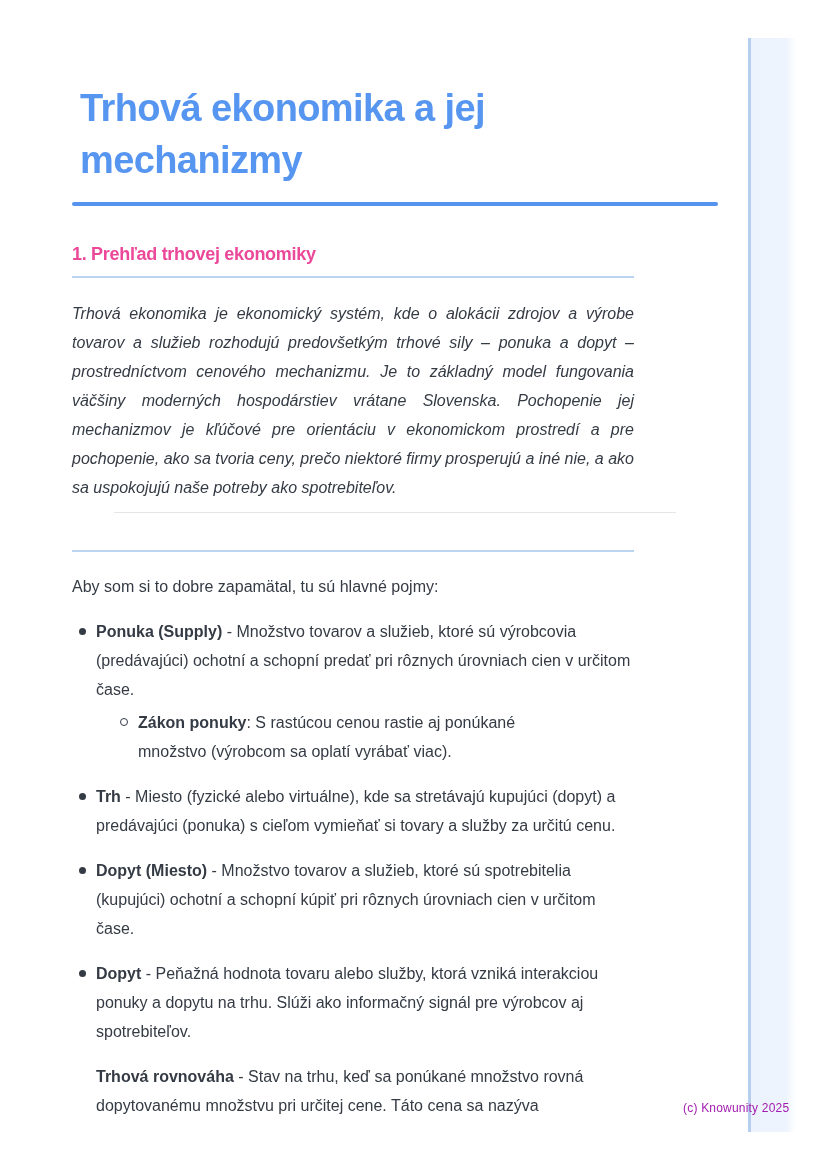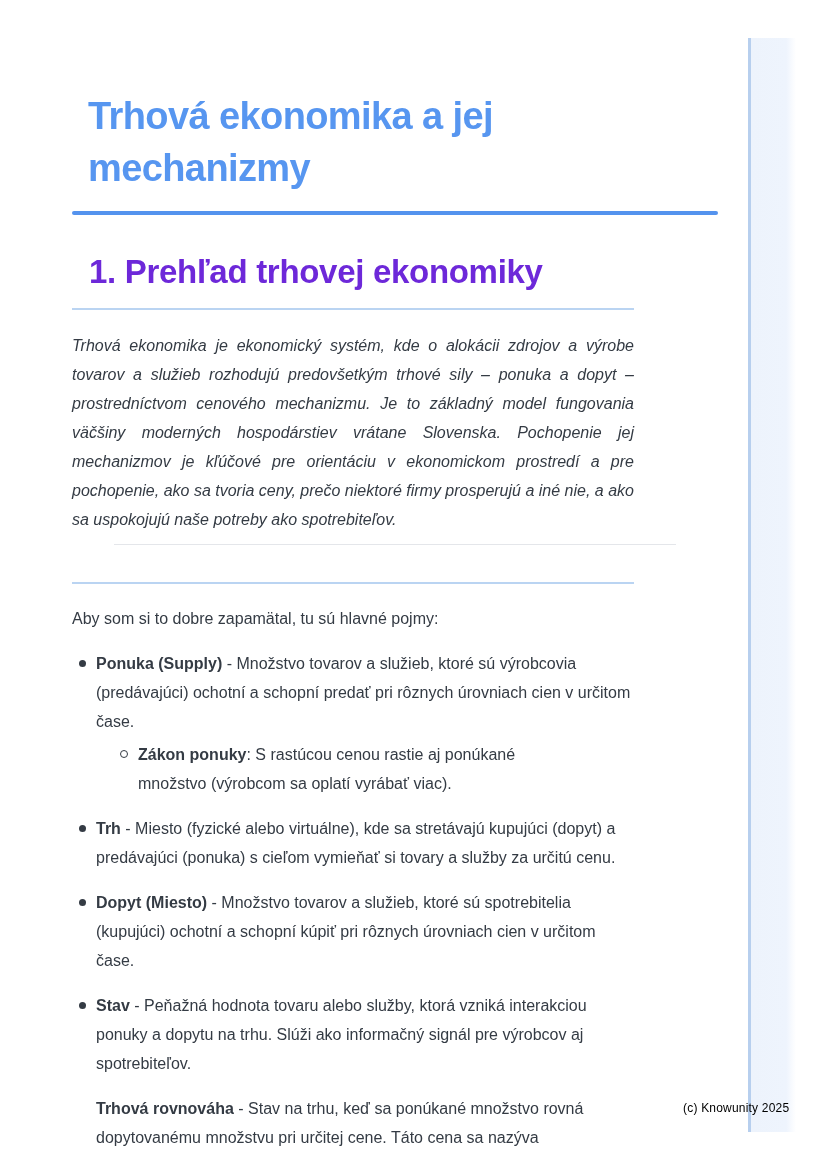--- a/index.html
+++ b/index.html
@@ -26,47 +26,47 @@
 
   .content {
     position: absolute;
     left: 72px;
     top: 74px;
     width: 646px;
     z-index: 0;
   }
 
   .doc-title {
-    margin: 16px;
+    margin: 8px;
     width: 580px;
     font-size: 38px;
     line-height: 1.38;
     font-weight: bold;
     letter-spacing: -0.6px;
     color: #5796f0;
   }
 
   .title-rule {
     width: 646px;
     height: 4px;
     margin-top: 15px;
     border-radius: 2px;
     background: #5493ee;
   }
 
   .section-1 { margin-top: 38px; }
   .section-2 { margin-top: 37px; }
 
   .section-heading {
-    margin: 17px;
-    font-size: 33px;
+    margin: 0;
+    font-size: 18px;
     line-height: 1.15;
     font-weight: bold;
     letter-spacing: -0.3px;
-    color: #6d28d9;
+    color: #ec4899;
   }
 
   .heading-rule {
     width: 562px;
     height: 2px;
     margin-top: 11px;
     background: #bad4f2;
   }
 
   .body-paragraph {
@@ -145,21 +145,21 @@
   }
 
   .term-name { font-weight: bold; }
 
   .doc-footer {
     position: absolute;
     top: 1101px;
     left: 683px;
     font-size: 12px;
     letter-spacing: 0.2px;
-    color: #000000;
+    color: #a21caf;
     z-index: 2;
     white-space: nowrap;
   }
 </style>
 </head>
 <body>
 
 <div class="edge-band"></div>
 
 <div class="content">
@@ -192,21 +192,21 @@
 
       <li class="term-item">
         <span class="bullet-dot"></span><b class="term-name">Trh</b><span> - Miesto (fyzické alebo virtuálne), kde sa stretávajú kupujúci (dopyt) a predávajúci (ponuka) s cieľom vymieňať si tovary a služby za určitú cenu.</span>
       </li>
 
       <li class="term-item">
         <span class="bullet-dot"></span><b class="term-name">Dopyt (Miesto)</b><span> - Množstvo tovarov a služieb, ktoré sú spotrebitelia (kupujúci) ochotní a schopní kúpiť pri rôznych úrovniach cien v určitom čase.</span>
       </li>
 
       <li class="term-item">
-        <span class="bullet-dot"></span><b class="term-name">Stav</b><span> - Peňažná hodnota tovaru alebo služby, ktorá vzniká interakciou ponuky a dopytu na trhu. Slúži ako informačný signál pre výrobcov aj spotrebiteľov.</span>
+        <span class="bullet-dot"></span><b class="term-name">Dopyt</b><span> - Peňažná hodnota tovaru alebo služby, ktorá vzniká interakciou ponuky a dopytu na trhu. Slúži ako informačný signál pre výrobcov aj spotrebiteľov.</span>
       </li>
 
       <li class="term-item">
         <b class="term-name">Trhová rovnováha</b><span> - Stav na trhu, keď sa ponúkané množstvo rovná dopytovanému množstvu pri určitej cene. Táto cena sa nazýva </span>
       </li>
 
     </ul>
   </div>
 
 </div>

